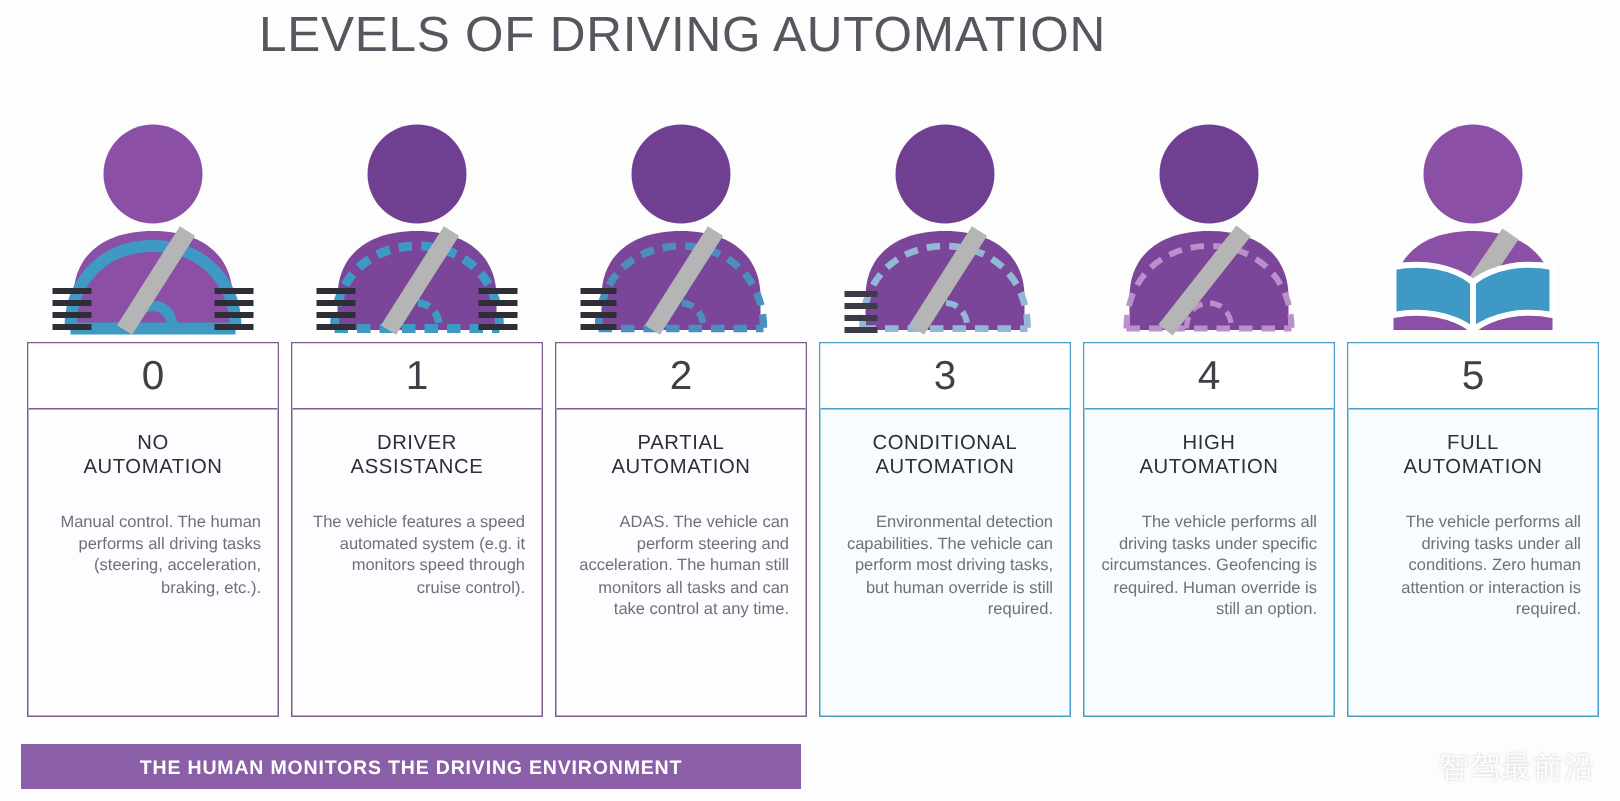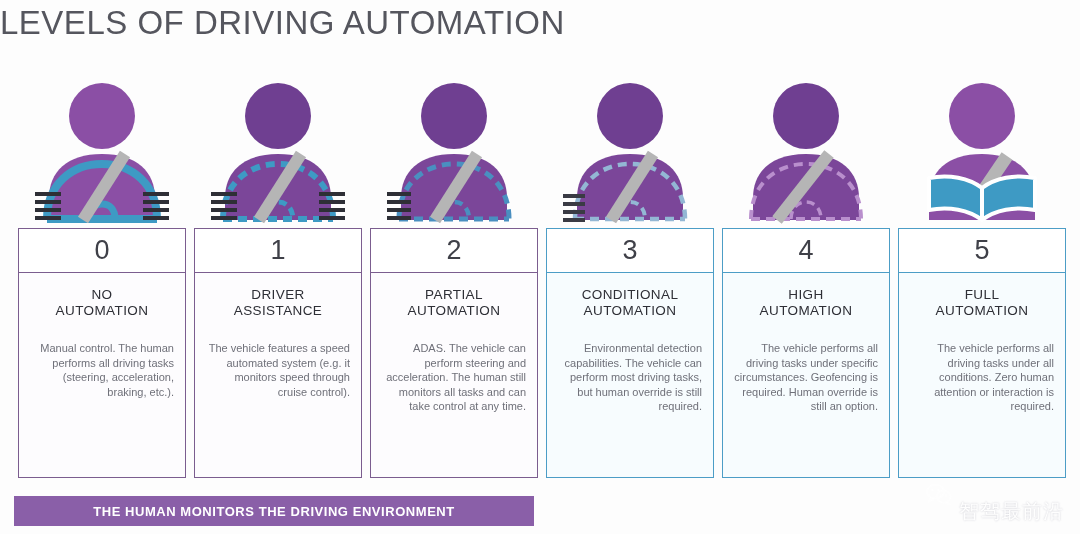--- a/index.html
+++ b/index.html
@@ -23,20 +23,21 @@
     height: 534px;
     background: #fdfdfd;
   }
 
   
   .title {
     position: absolute;
     top: 4px;
     left: 0;
     width: 910px;
+    text-align: center;
     font-size: 33px;
     letter-spacing: 0.5px;
     font-weight: 400;
     color: #55565e;
     font-family: "Liberation Sans", sans-serif;
   }
 
   
   .columns {
     position: absolute;

